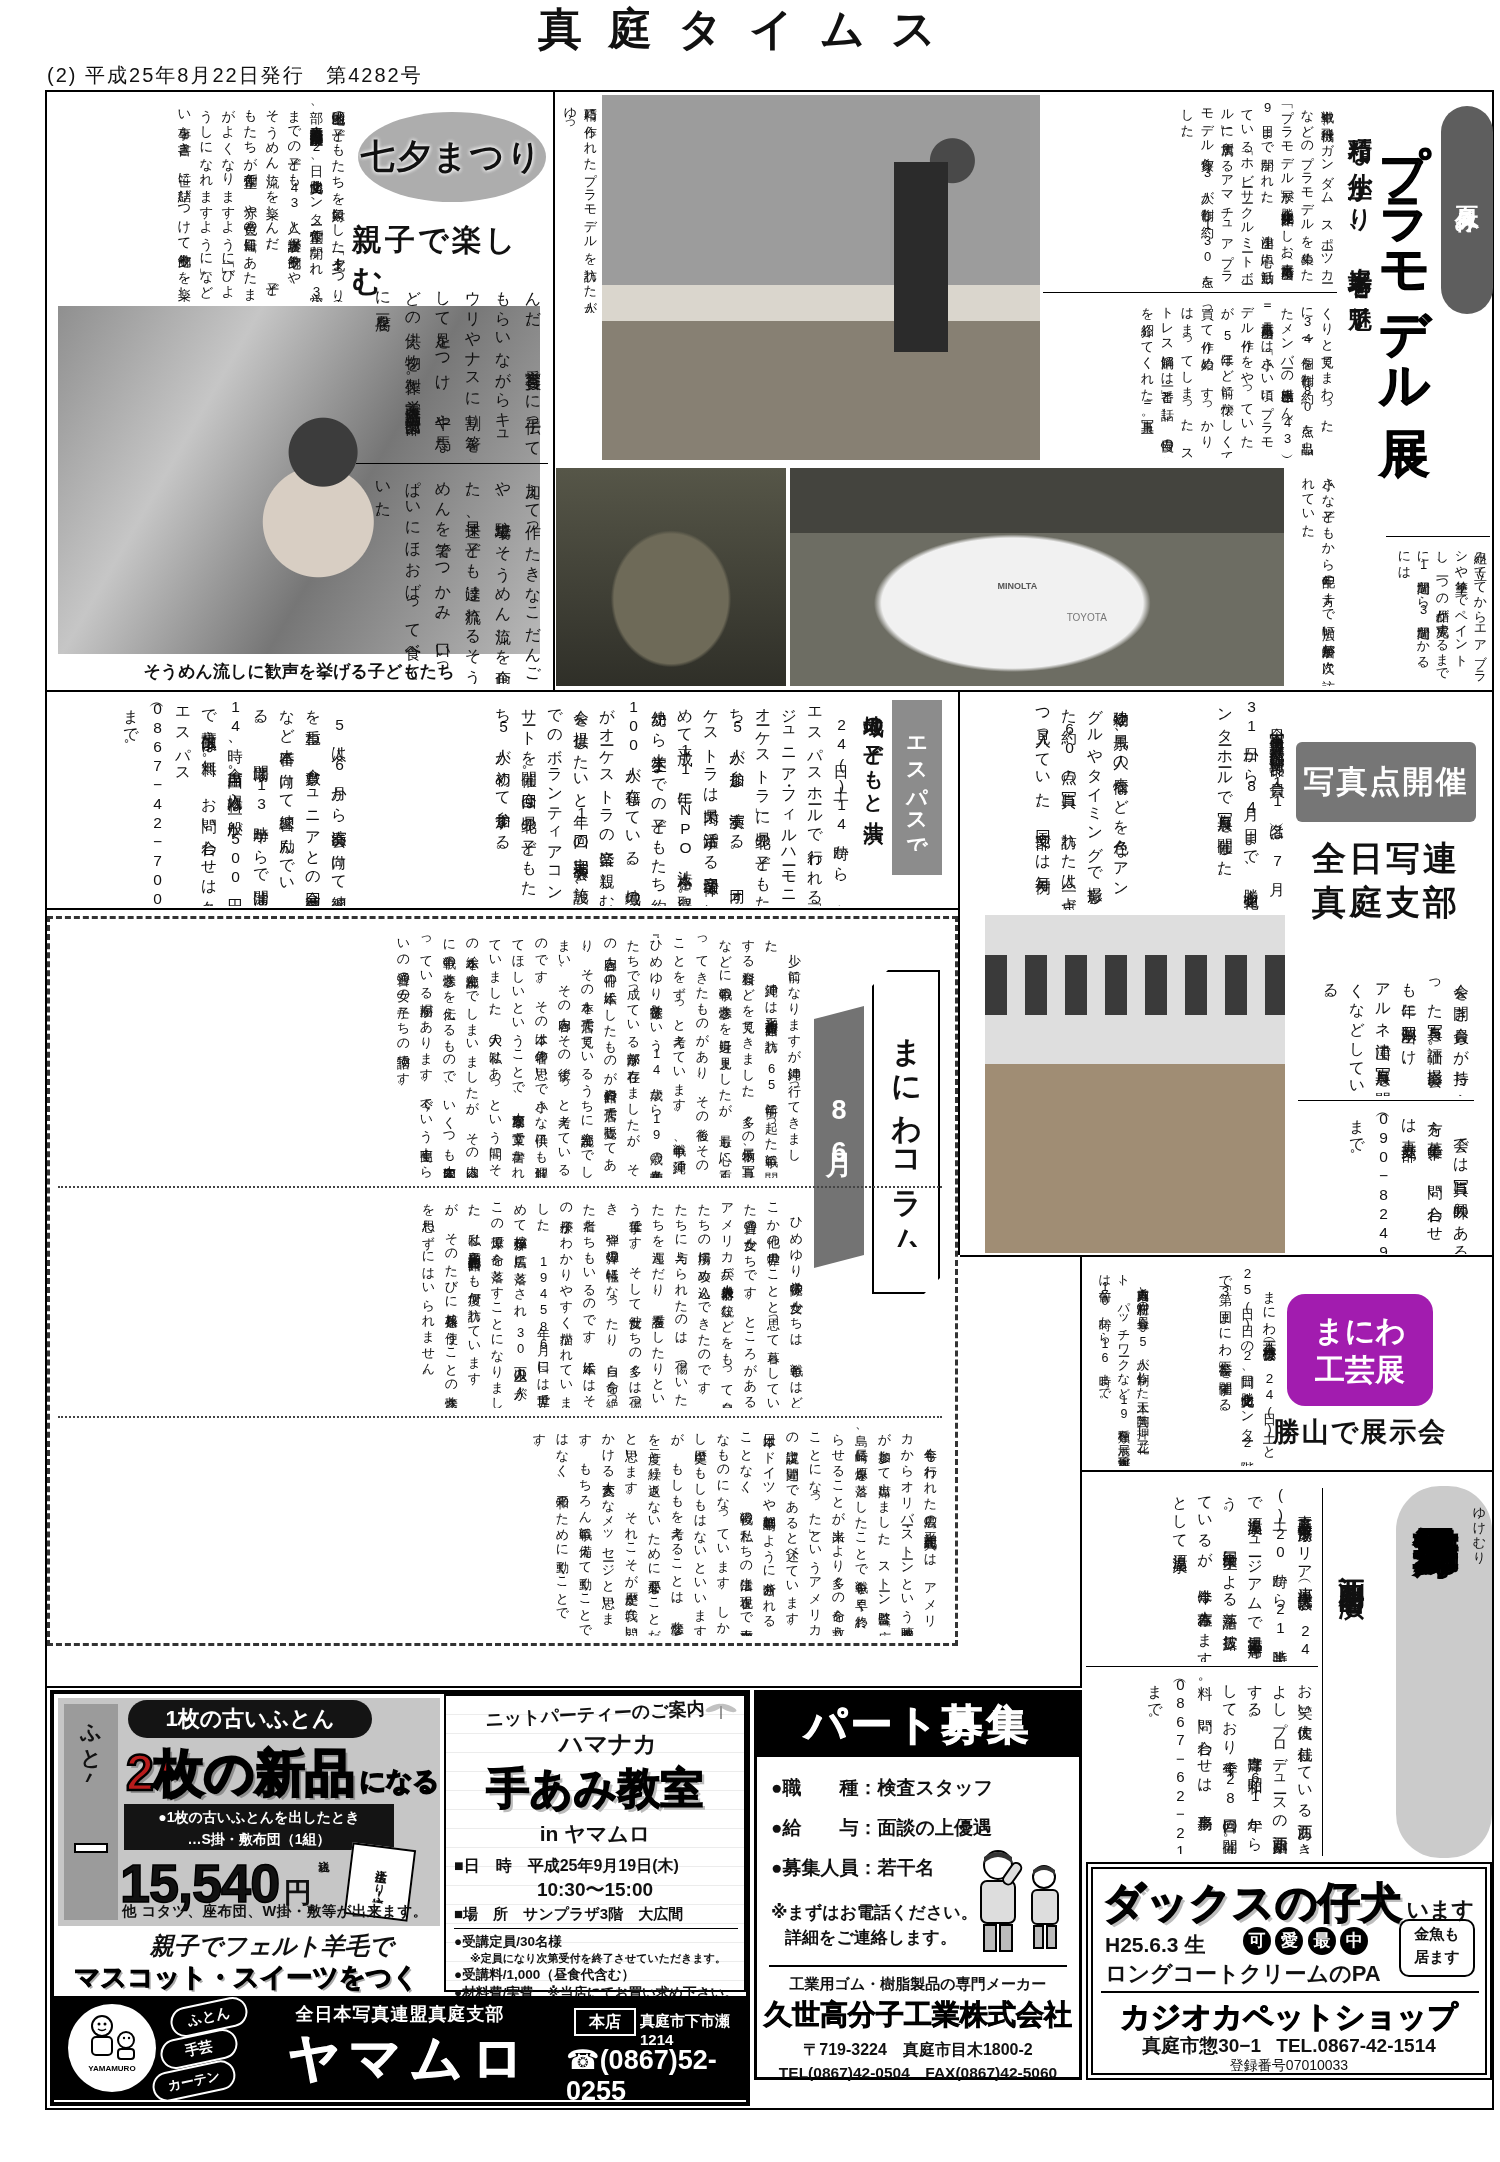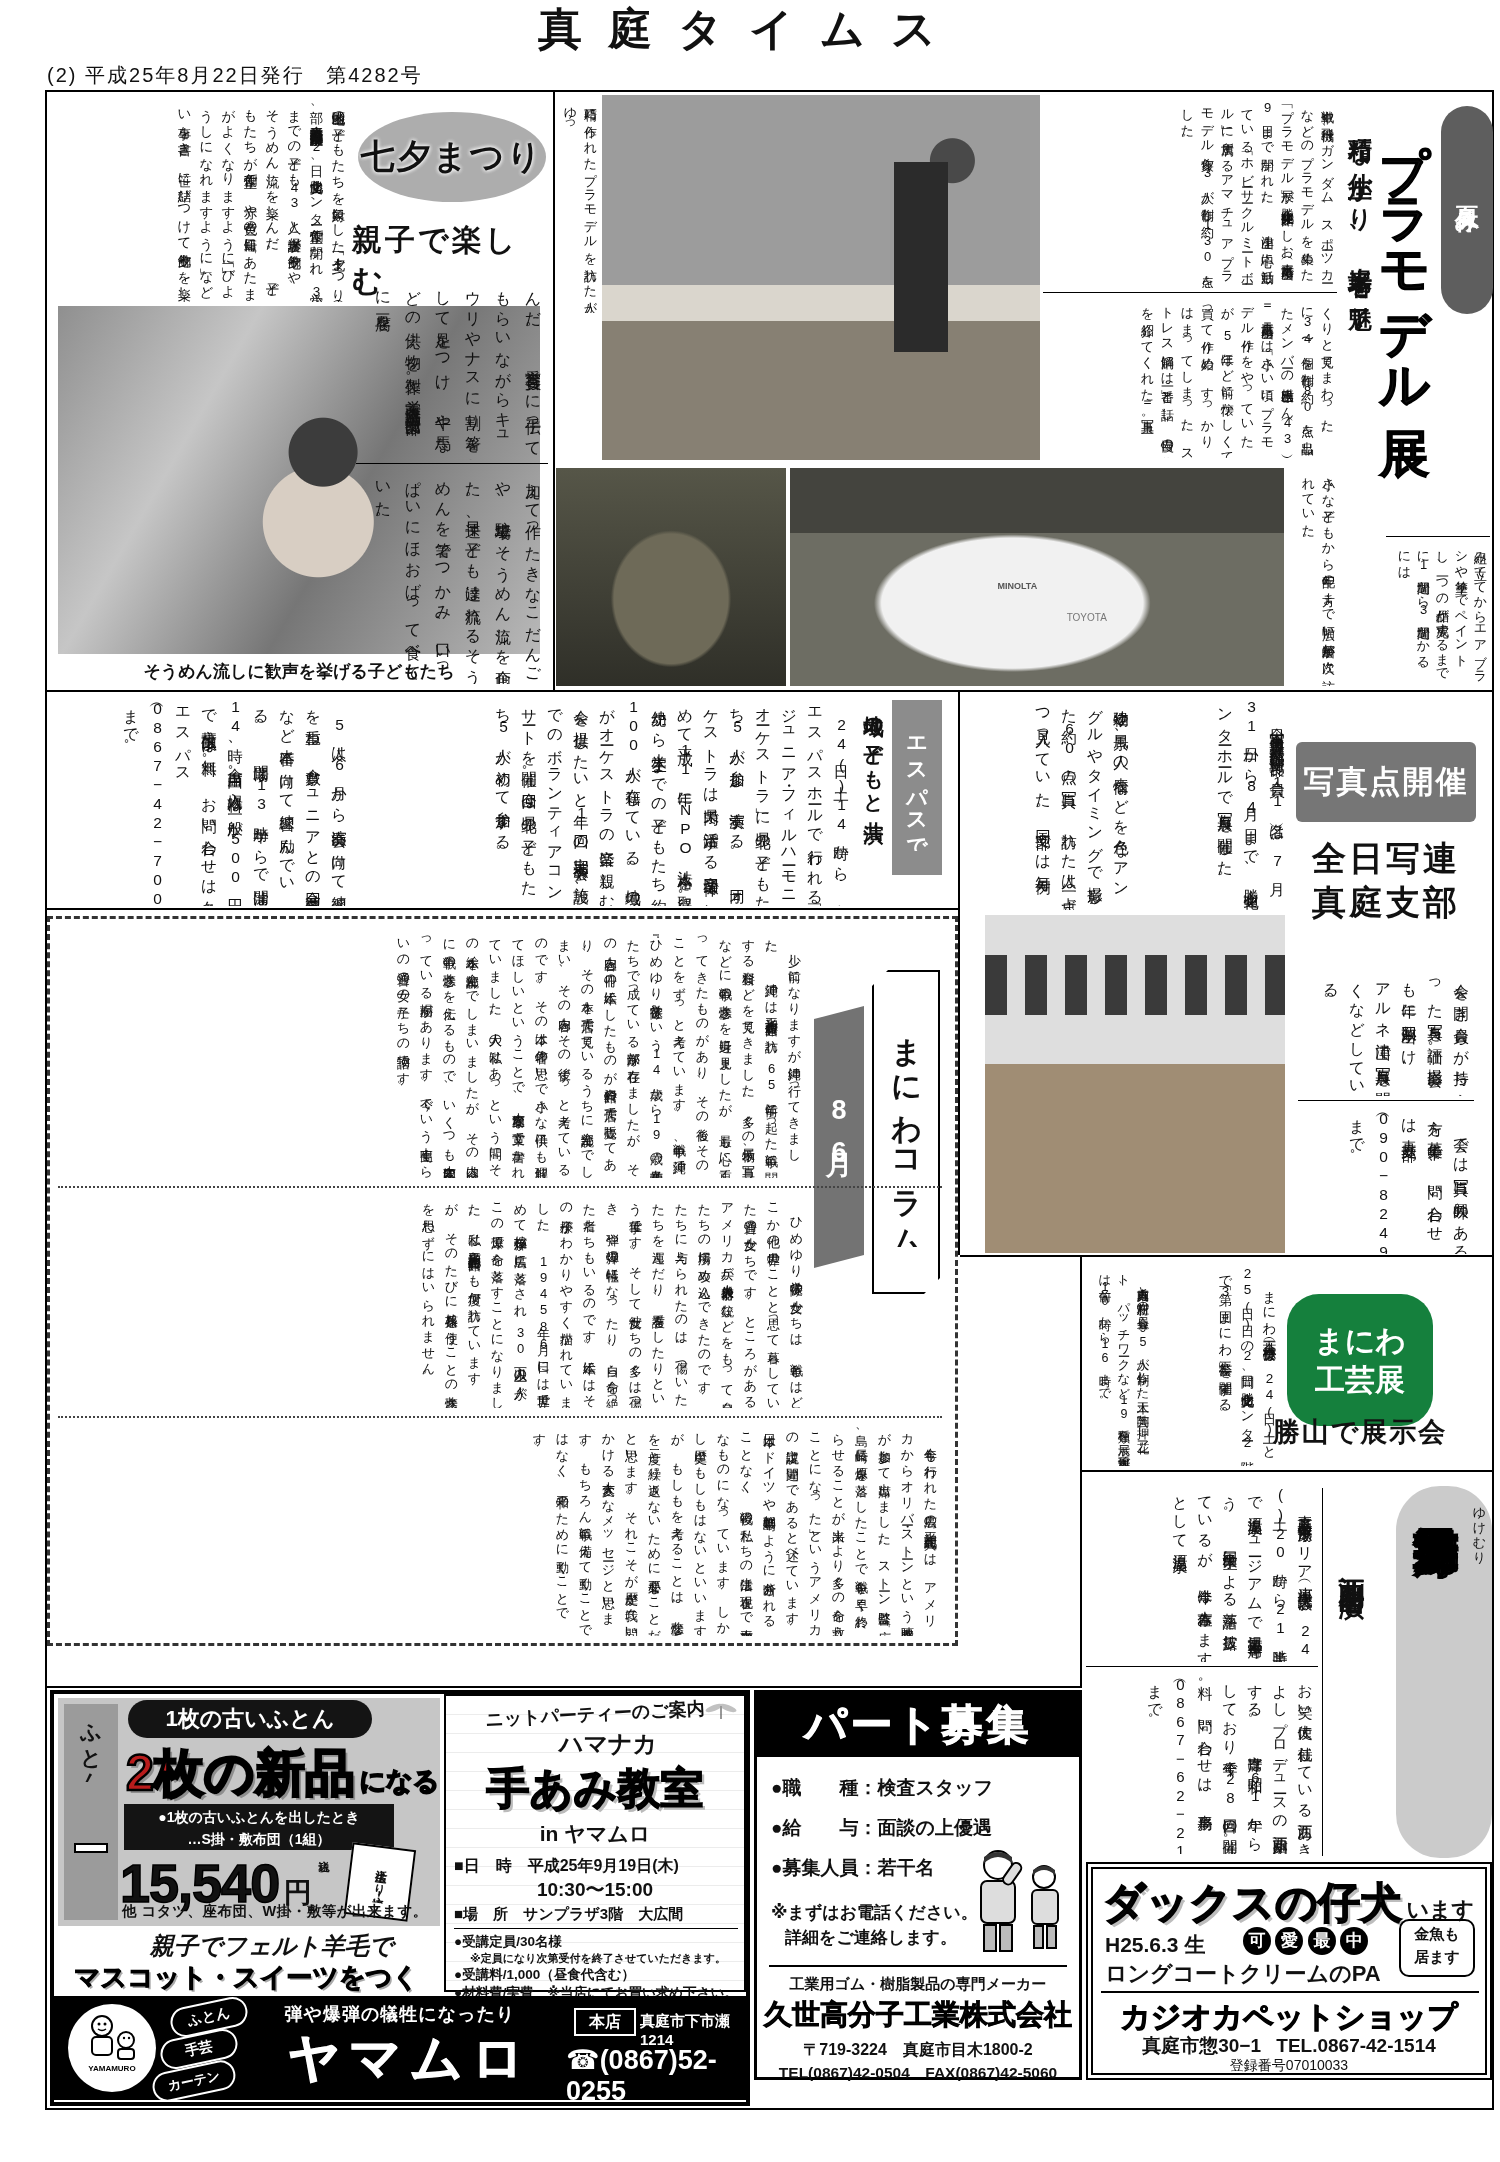--- a/index.html
+++ b/index.html
@@ -121,21 +121,21 @@
   <div class="abs" style="left:814px;top:1006px;width:50px;height:262px;background:#737373;
               clip-path:polygon(0 5%,100% 0,100% 95%,0 100%);display:flex;align-items:center;justify-content:center;">
     <span class="v" style="font-size:27px;font-weight:700;color:#fff;letter-spacing:6px;">8月6日</span>
   </div>
   <div class="abs v col13" style="left:58px;top:930px;width:748px;height:248px;">　少し前になりますが沖縄に行ってきました。　沖縄では平和祈念資料館を訪れ、65年前に起った戦争に関する資料などを見てきました。多くの展示物、写真、説明文などに戦争の悲惨さを身近に見ましたが、最も心に重く乗ってきたものがあり、その後もそのことをずっと考えています。　戦争中、沖縄で『ひめゆり学徒隊』という14歳から19歳の女子学生たちで成っている部隊が存在しましたが、その内容を一冊の絵本にしたものが資料館の売店で販売してあり、その本を売店で見ているうちに全部読んでしまい、その内容をその後ずっと考えているのです。その本は作者の思いで小さな子供にも理解してほしいということで、大変簡単な文章で書かれていました。大人の私はあっという間にその絵本を全部読んでしまいましたが、その内容は本当に戦争の悲惨さを伝えるもので、いくつも大変印象に残っている場面があります。今でいう中高生くらいの普通の女の子たちの物語です。</div>
   <div class="abs dotted-sep" style="left:58px;top:1186px;width:884px;"></div>
   <div class="abs v col13" style="left:58px;top:1194px;width:750px;height:214px;">　ひめゆり学徒隊の少女たちは、戦争とはどこか他の世界のことと思って暮らしていた普通の少女たちです。ところがある日突然アメリカ兵が火炎放射器や銃などをもって自分たちの場所に攻め込んできたのです。彼女たちに与えられたのは、傷ついた兵士たちを運んだり、看護をしたりという仕事です。そして彼女たちの多くは傷つき、弾や爆弾の犠牲になったり、自ら命を絶った者たちもいるのです。絵本にはその様子がわかりやすく描かれていました。　1945年8月6日には世界で初めて核爆弾が広島に落とされ、30万人以上の人々がこの原爆で命を落とすことになりました。私は広島平和記念資料館にも何度か訪れていますが、そのたびに核兵器を使うことの悲惨さを思わずにはいられません。</div>
   <div class="abs dotted-sep" style="left:58px;top:1416px;width:884px;"></div>
   <div class="abs v col13" style="left:58px;top:1424px;width:884px;height:212px;">　今年も行われた広島の平和記念式典には、アメリカからオリバー・ストーンという映画監督が参加して出席しました。ストーン監督は「広島、長崎に原爆を落としたことで戦争を早く終わらせることが出来、より多くの命を救うことになった」というアメリカの定説は間違いであると述べています。　日本はドイツや朝鮮半島のように分断されることなく、戦後の私たちの生活は現在まで大変平和なものになっています。しかし歴史にもしもはないといいますが、もしもを考えることは、悲惨な歴史を二度と繰り返さないために必要なことだと思います。それこそが歴史が我々に問いかける大変大きなメッセージと思います。もちろん戦争に備えて動くことではなく、平和のために動くことです。</div>
 
-  <div class="abs graybadge ctr" style="left:1287px;top:1294px;width:146px;height:132px;background:#15803d;border-radius:32px;flex-direction:column;">
+  <div class="abs graybadge ctr" style="left:1287px;top:1294px;width:146px;height:112px;background:#a21caf;border-radius:18px;flex-direction:column;">
     <div style="font-size:30px;font-weight:700;color:#fff;line-height:1.3;">まにわ</div>
     <div style="font-size:30px;font-weight:700;color:#fff;line-height:1.3;">工芸展</div>
   </div>
   <div class="abs ctr bold" style="left:1262px;top:1414px;width:196px;font-size:27px;letter-spacing:2px;">勝山で展示会</div>
   <div class="abs v" style="left:1158px;top:1266px;width:122px;height:200px;font-size:13.5px;line-height:22px;letter-spacing:1px;">　まにわ工芸会（小椋一会長）は、24日(土)と25日(日)の2日間、勝山文化センター2階で「第3回まにわ工芸祭」を開催する。</div>
   <div class="abs v" style="left:1086px;top:1266px;width:66px;height:200px;font-size:12.5px;line-height:19px;">　真庭市内と新庄村の会員ら95人が制作した木工、陶芸、押し花アート、パッチワークなど19種類を展示。入場無料で開催時間は午前10時から16時まで。</div>
 
   <div class="abs" style="left:1396px;top:1486px;width:96px;height:372px;background:#cbcbcb;border-radius:44px;"></div>
   <div class="abs v" style="left:1404px;top:1492px;width:64px;height:366px;font-size:46px;font-weight:700;-webkit-text-stroke:1px #000;">湯気夢里寄席</div>
   <div class="abs v" style="left:1468px;top:1498px;width:20px;height:140px;font-size:13px;">ゆけむり</div>
@@ -214,21 +214,21 @@
     </div>
     <div class="ovalw" style="position:absolute;left:116px;top:6px;width:74px;height:26px;font-size:14px;transform:rotate(-12deg);">
       <span>ふとん</span>
     </div>
     <div class="ovalw" style="position:absolute;left:106px;top:38px;width:74px;height:26px;font-size:14px;transform:rotate(-12deg);">
       <span>手芸</span>
     </div>
     <div class="ovalw" style="position:absolute;left:98px;top:70px;width:80px;height:26px;font-size:13px;transform:rotate(-12deg);">
       <span>カーテン</span>
     </div>
-    <div class="ctr" style="position:absolute;left:196px;top:6px;width:300px;font-size:18px;font-weight:700;letter-spacing:1px;">弾や爆弾の犠牲になったり</div>
+    <div class="ctr" style="position:absolute;left:196px;top:6px;width:300px;font-size:18px;font-weight:700;letter-spacing:1px;">全日本写真連盟真庭支部</div>
     <div style="position:absolute;left:206px;top:28px;width:300px;text-align:center;font-size:52px;font-weight:700;letter-spacing:8px;-webkit-text-stroke:1px #fff;">ヤマムロ</div>
     <div style="position:absolute;left:520px;top:12px;width:58px;height:24px;border:2px solid #fff;text-align:center;font-size:16px;font-weight:700;line-height:24px;">本店</div>
     <div style="position:absolute;left:586px;top:16px;font-size:15px;font-weight:700;">真庭市下市瀬1214</div>
     <div style="position:absolute;left:512px;top:48px;font-size:27px;font-weight:700;">☎(0867)52-0255</div>
   </div>
 
   <div class="abs" style="left:754px;top:1690px;width:328px;height:390px;border:3px solid #000;background:#fff;">
     <div class="ctr" style="height:64px;background:#000;color:#fff;font-size:42px;font-weight:700;letter-spacing:3px;line-height:64px;-webkit-text-stroke:1px #fff;">パート募集</div>
     <div style="margin:18px 0 0 14px;font-size:19px;font-weight:700;">●職　　種：検査スタッフ</div>
     <div style="margin:14px 0 0 14px;font-size:19px;font-weight:700;">●給　　与：面談の上優遇</div>

